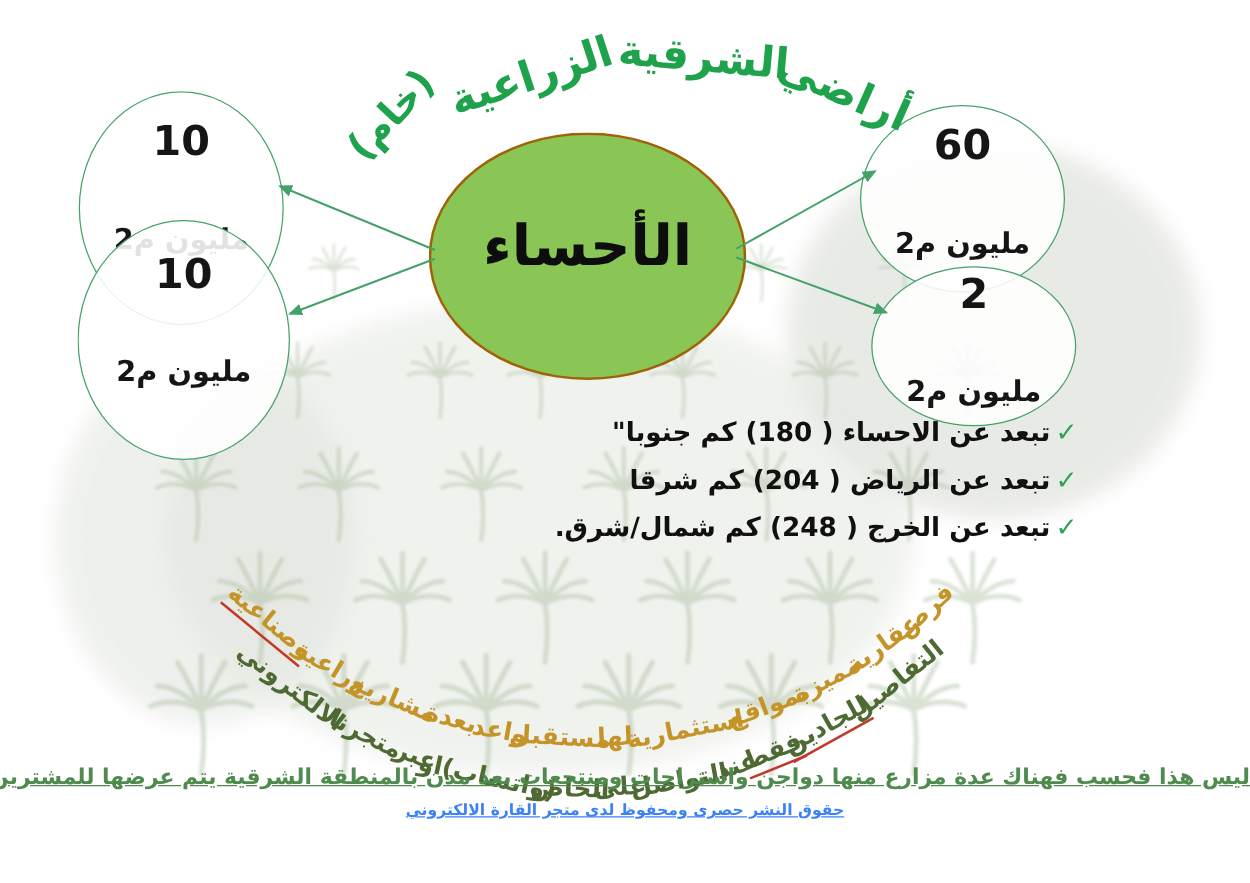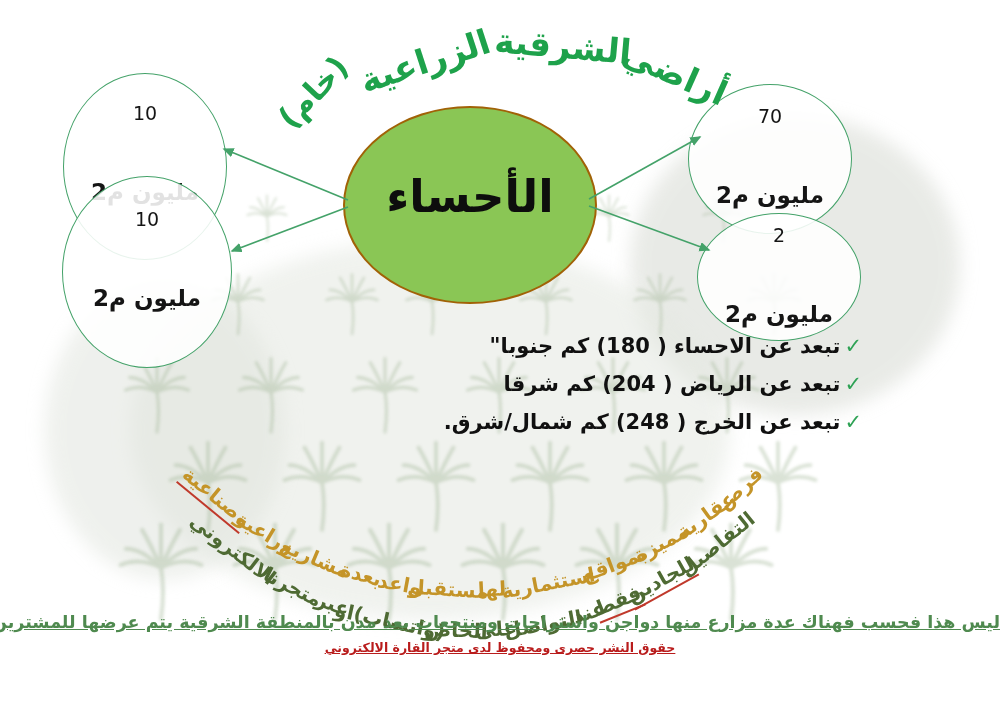--- a/index.html
+++ b/index.html
@@ -29,21 +29,21 @@
     padding-bottom:18px;letter-spacing:1px;
   }
 
   
   .node{
     position:absolute;z-index:2;border:1.6px solid #44A269;border-radius:50%;
     background:rgba(255,255,255,0.88);
     display:flex;flex-direction:column;align-items:center;justify-content:center;
     direction:rtl;color:#151515;text-align:center;
   }
-  .node-val{font-size:19px;font-weight:normal;line-height:32px;}
+  .node-val{font-size:33px;font-weight:bold;line-height:32px;}
   .node-unit{font-size:23px;font-weight:bold;line-height:30px;margin-top:48px;}
   .nodeA{left:63px; top:73px; width:162px;height:155px;padding-bottom:30px;}
   .nodeB{left:62px; top:176px;width:168px;height:162px;padding-bottom:28px;}
   .nodeC{left:688px;top:84px; width:162px;height:140px;padding-bottom:8px;}
   .nodeD{left:697px;top:213px;width:162px;height:120px;padding-bottom:6px;}
 
   
   .checklist{
     position:absolute;right:120px;top:327px;z-index:4;direction:rtl;text-align:right;
   }
@@ -59,21 +59,21 @@
   .arc-word.red-underline{border-bottom:2.5px solid #C0392B;padding-bottom:1px;}
 
   
   .footer-note{
     position:absolute;left:0;top:612px;width:1000px;z-index:4;direction:rtl;text-align:center;
     font-size:17.5px;font-weight:bold;color:#4F8A4F;white-space:nowrap;
   }
   .footer-note .deco{text-decoration:underline;}
   .copyright{
     position:absolute;left:0;top:640px;width:1000px;z-index:4;direction:rtl;text-align:center;
-    font-size:12.5px;font-weight:bold;color:#b91c1c;text-decoration:underline;
+    font-size:12.5px;font-weight:bold;color:#3b82f6;text-decoration:underline;
   }
 </style>
 </head>
 <body>
 
 <div class="page">
 
   <svg id="palm-layer" class="layer" width="1000" height="706">
     <defs>
       <filter id="soft">
@@ -143,21 +143,21 @@
 
   <div class="node nodeA">
     <div class="node-val">10</div>
     <div class="node-unit">مليون م2</div>
   </div>
   <div class="node nodeB">
     <div class="node-val">10</div>
     <div class="node-unit">مليون م2</div>
   </div>
   <div class="node nodeC">
-    <div class="node-val">70</div>
+    <div class="node-val">60</div>
     <div class="node-unit">مليون م2</div>
   </div>
   <div class="node nodeD">
     <div class="node-val">2</div>
     <div class="node-unit">مليون م2</div>
   </div>
 
   <svg id="arrow-layer" class="layer" width="1000" height="706">
     <defs>
       <marker id="arrowhead" markerWidth="8" markerHeight="8" refX="6" refY="3" orient="auto">

